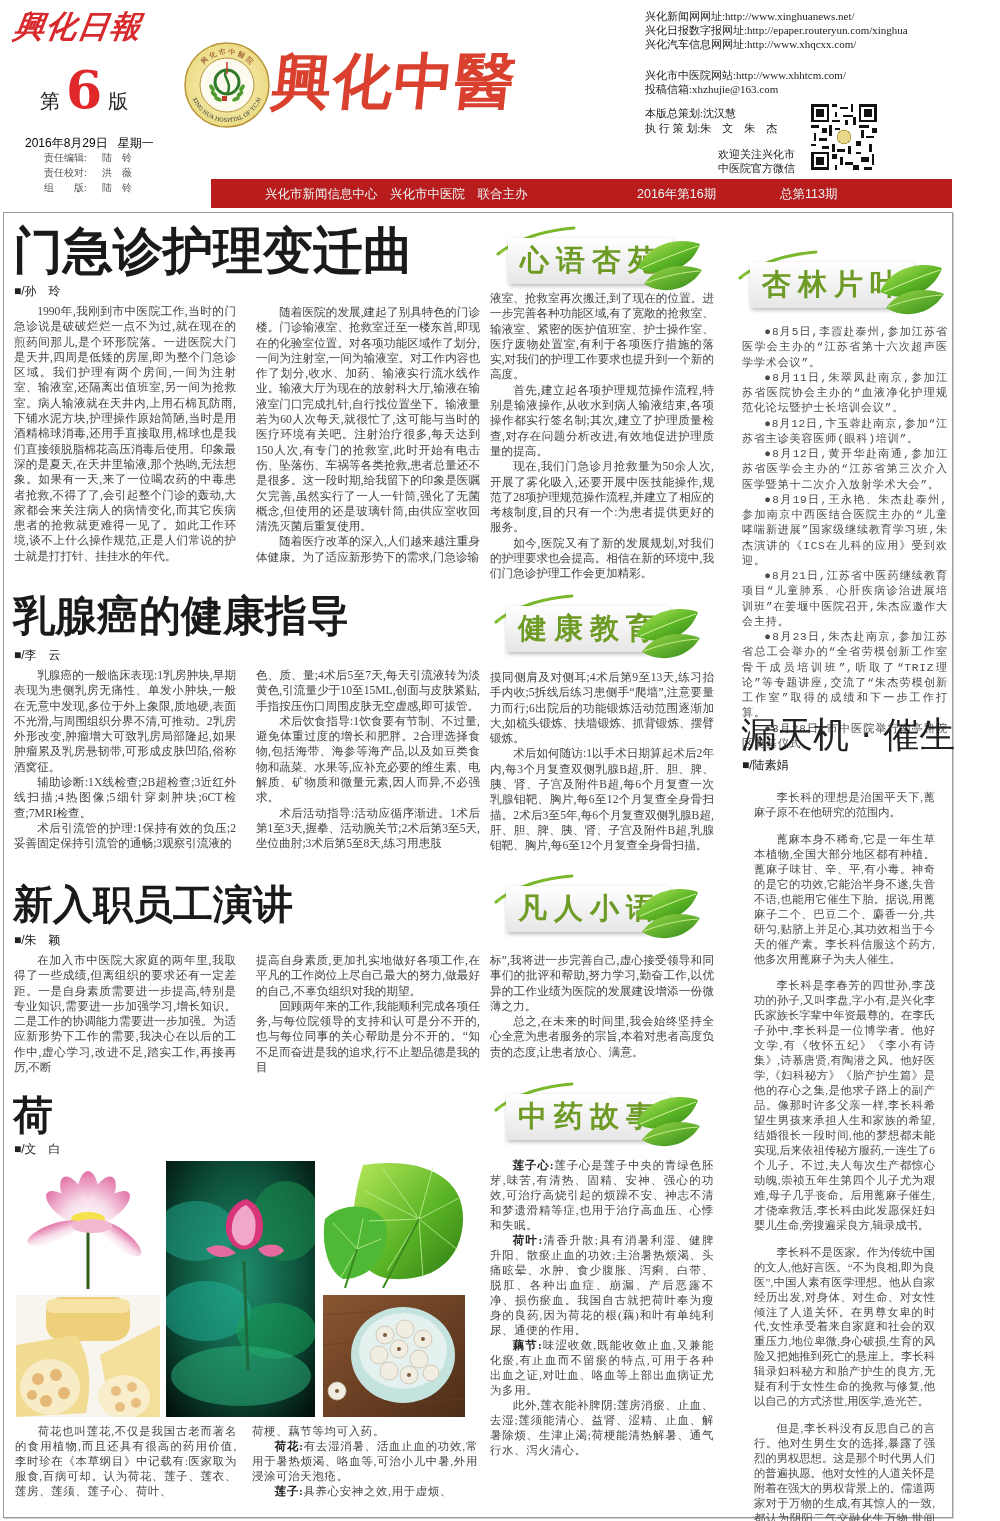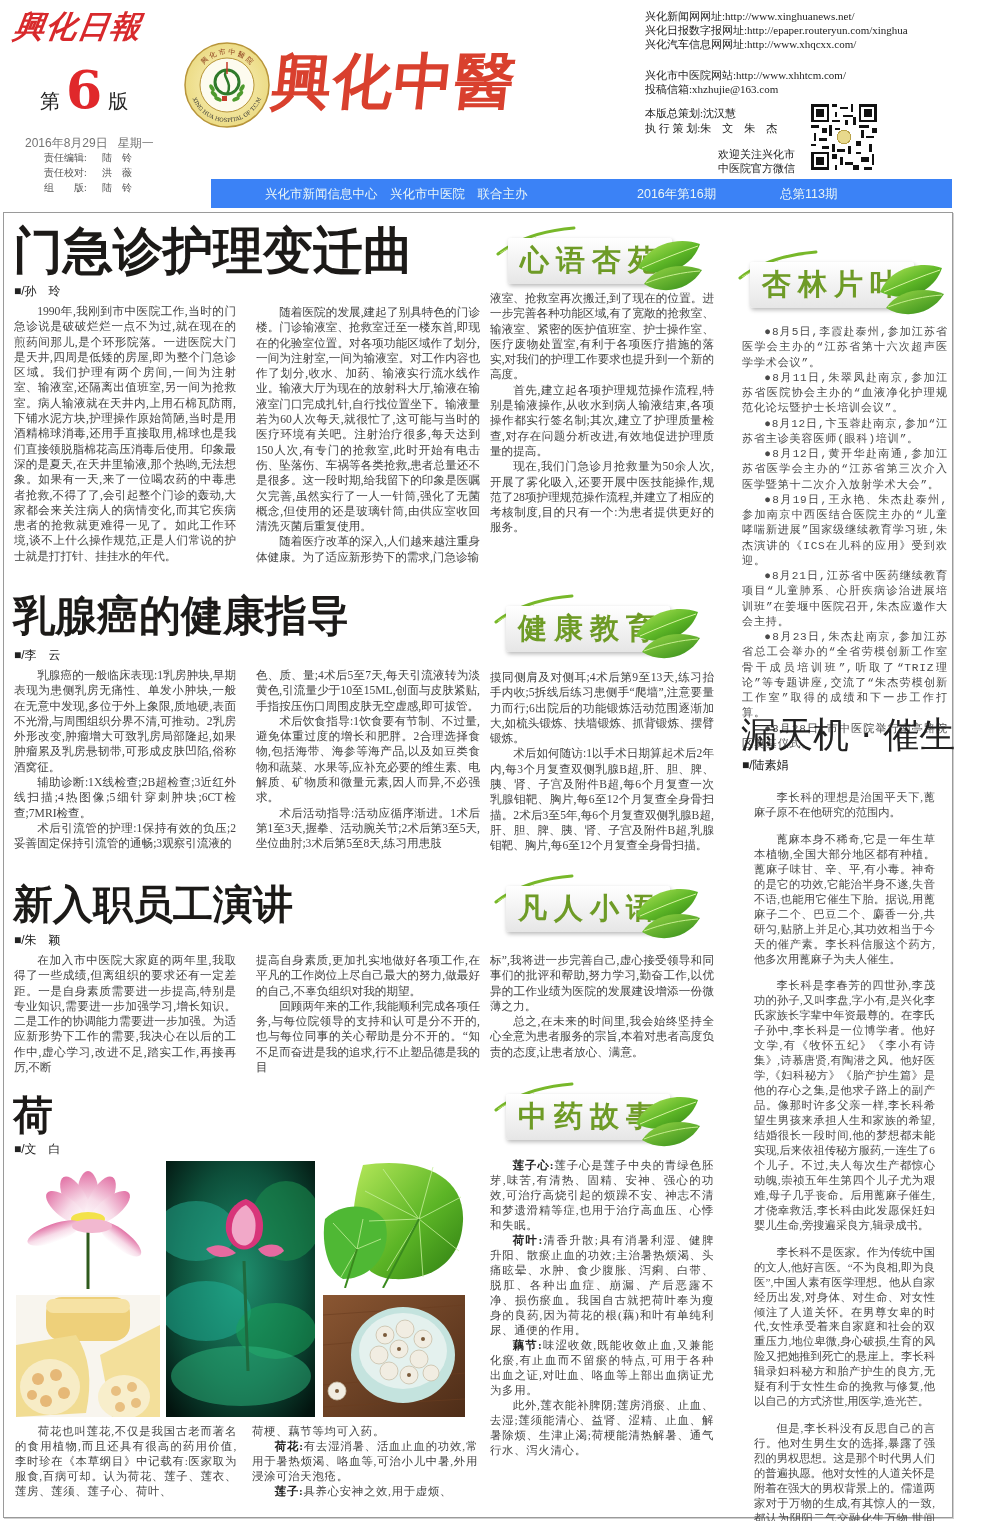--- a/index.html
+++ b/index.html
@@ -7,33 +7,33 @@
     width:1000px; height:1521px; position:relative; overflow:hidden;
     background:#ffffff; color:#444;
     font-family:"Liberation Serif","DejaVu Serif",serif;
   }
   
   .paper-name { position:absolute; left:14px; top:6px; font-size:31px; font-weight:bold; font-style:italic;
     color:#d8292c; letter-spacing:1px; transform:skewX(-8deg); font-family:"DejaVu Serif",serif; }
   .edition { position:absolute; left:40px; top:64px; color:#222; font-family:"DejaVu Sans",sans-serif; white-space:nowrap; }
   .edition .pre, .edition .suf { font-size:20px; vertical-align:baseline; }
   .edition .num { font-size:52px; font-weight:bold; color:#e0282b; font-family:"DejaVu Serif",serif; margin:0 6px; line-height:52px; }
-  .date-line { position:absolute; left:25px; top:135px; font-size:12px; color:#737373; font-family:"Liberation Sans",sans-serif; white-space:nowrap; }
+  .date-line { position:absolute; left:25px; top:135px; font-size:12px; color:#000000; font-family:"Liberation Sans",sans-serif; white-space:nowrap; }
   .date-line span + span { margin-left:10px; }
   .staff { position:absolute; left:44px; top:150px; font-size:10px; line-height:15px; color:#555; white-space:nowrap; }
   .staff .role { display:inline-block; width:58px; }
   
   .hosp-logo { position:absolute; left:184px; top:38px; width:86px; height:94px; }
   .supp-title { position:absolute; left:272px; top:36px; font-size:60px; line-height:90px; font-weight:bold;
     color:#d9402e; letter-spacing:1px; font-family:"DejaVu Serif",serif; transform:skewX(-6deg); white-space:nowrap; }
   
   .info { position:absolute; left:645px; font-size:11px; line-height:14px; color:#222; font-family:Liberation Serif, serif; white-space:nowrap; }
   .qr { position:absolute; left:811px; top:104px; width:66px; height:66px; }
   
-  .bar { position:absolute; left:211px; top:179px; width:741px; height:29px; background:#3b82f6; }
+  .bar { position:absolute; left:211px; top:179px; width:741px; height:29px; background:#b91c1c; }
   .bar span { position:absolute; top:7px; font-size:12.5px; color:#eaf6f7; font-family:"Liberation Sans",sans-serif; white-space:nowrap; }
   
   .frame { position:absolute; left:3px; top:212px; width:948px; height:1304px; border:1px solid #9a9a9a; box-shadow:1px 1px 0 #d0d0d0; }
   
   .headline { position:absolute; margin:0; font-family:"DejaVu Sans",sans-serif; font-weight:bold; color:#1c1a18; line-height:1.05; white-space:nowrap; }
   .byline { position:absolute; font-size:12px; line-height:14px; color:#222; font-family:"Liberation Sans",sans-serif; white-space:nowrap; }
   .txt { position:absolute; font-size:11.6px; line-height:15.3px; text-align:justify; color:#444; }
   .txt p { margin:0; text-indent:2em; }
   .txt p.cont { text-indent:0; }
   .txt b { color:#222; font-weight:bold; }
@@ -224,20 +224,21 @@
   <div class="card"></div>
   <span class="label">心语杏苑</span>
   <svg class="leaves">
       <use href="#leaves-sym"></use>
     </svg>
 </div>
 <div class="txt" style="left:490px;top:291px;width:224px">
   <p class="cont">液室、抢救室再次搬迁,到了现在的位置。进一步完善各种功能区域,有了宽敞的抢救室、输液室、紧密的医护值班室、护士操作室、医疗废物处置室,有利于各项医疗措施的落实,对我们的护理工作要求也提升到一个新的高度。</p>
   <p>首先,建立起各项护理规范操作流程,特别是输液操作,从收水到病人输液结束,各项操作都实行签名制;其次,建立了护理质量检查,对存在问题分析改进,有效地促进护理质量的提高。</p>
   <p>现在,我们门急诊月抢救量为50余人次,开展了雾化吸入,还要开展中医技能操作,规范了28项护理规范操作流程,并建立了相应的考核制度,目的只有一个:为患者提供更好的服务。</p>
+  <p>如今,医院又有了新的发展规划,对我们的护理要求也会提高。相信在新的环境中,我们门急诊护理工作会更加精彩。</p>
 </div>
 
 <h1 class="headline" style="left:13px;top:594px;font-size:42px">乳腺癌的健康指导</h1>
 <div class="byline" style="left:14px;top:648px">■/李　云</div>
 <div class="txt" style="left:14px;top:668px;width:222px">
   <p>乳腺癌的一般临床表现:1乳房肿块,早期表现为患侧乳房无痛性、单发小肿块,一般在无意中发现,多位于外上象限,质地硬,表面不光滑,与周围组织分界不清,可推动。2乳房外形改变,肿瘤增大可致乳房局部隆起,如果肿瘤累及乳房悬韧带,可形成皮肤凹陷,俗称酒窝征。</p>
   <p>辅助诊断:1X线检查;2B超检查;3近红外线扫描;4热图像;5细针穿刺肿块;6CT检查;7MRI检查。</p>
   <p>术后引流管的护理:1保持有效的负压;2妥善固定保持引流管的通畅;3观察引流液的</p>
 </div>
 <div class="txt" style="left:256px;top:668px;width:224px">

